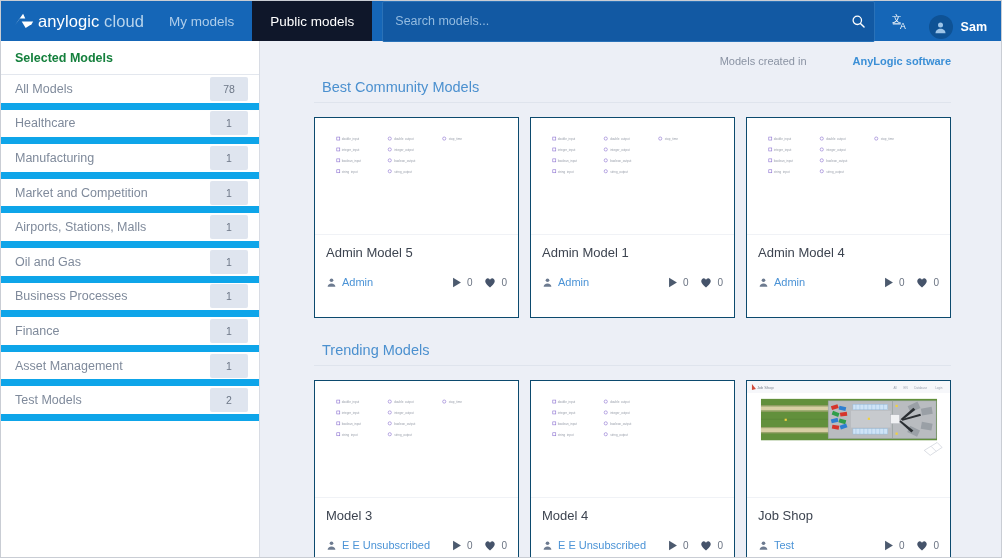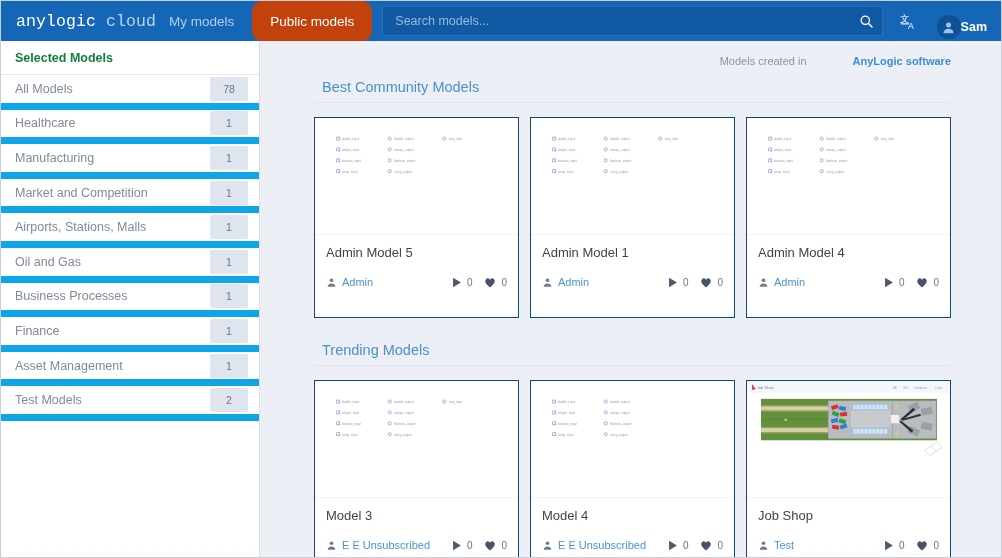--- a/index.html
+++ b/index.html
@@ -25,50 +25,48 @@
     background: #1566b7;
     display: flex; align-items: stretch;
     position: relative;
     z-index: 5;
   }
   .brand {
     width: 150px; min-width: 150px;
     display: flex; align-items: center;
     padding-left: 12px;
     gap: 3px;
-    font-family: Liberation Mono, monospace;
   }
   .logo-mark { width: 22px; height: 22px; display: block; }
   .brand-text { font-size: 16.5px; letter-spacing: .1px; white-space: nowrap; }
   .brand-text .b1 { color: #ffffff; }
   .brand-text .b2 { color: #b8d4ec; }
 
   .nav-tabs { display: flex; align-items: stretch; }
   .tab {
     display: flex; align-items: center;
     padding: 0 18px;
     font-size: 13.5px;
     color: #aecdea;
     cursor: pointer;
     white-space: nowrap;
   }
   .tab.active {
-    background: #c2410c;
+    background: #0f172a;
     color: #ffffff;
-    border-radius: 10px;
   }
 
   .search-wrap {
     flex: 1;
     display: flex; align-items: center;
     padding: 0 6px 0 10px;
   }
   .search-box {
     flex: 1;
-    height: 30px;
+    height: 41px;
     background: #1259a3;
     border: 1px solid #2a72b8;
     border-radius: 2px;
     display: flex; align-items: center;
     padding: 0 8px 0 10px;
     position: relative;
   }
   .search-box input {
     flex: 1;
     background: transparent;
@@ -79,21 +77,21 @@
   }
   .search-box input::placeholder { color: #93bbe0; opacity: 1; }
   .search-icon { width: 15px; height: 15px; flex: 0 0 15px; }
 
   .hdr-btn {
     width: 42px;
     display: flex; align-items: center; justify-content: center;
     cursor: pointer;
   }
   .user-box {
-    display: flex; align-items: center; 
+    display: flex; align-items: center; gap: 8px;
     padding: 12px 14px 0 6px;
     cursor: pointer;
   }
   .avatar {
     width: 24px; height: 24px; border-radius: 50%;
     background: #0e5295;
     display: flex; align-items: center; justify-content: center;
   }
   .user-name { color: #ffffff; font-size: 12.5px; font-weight: bold; }
 

